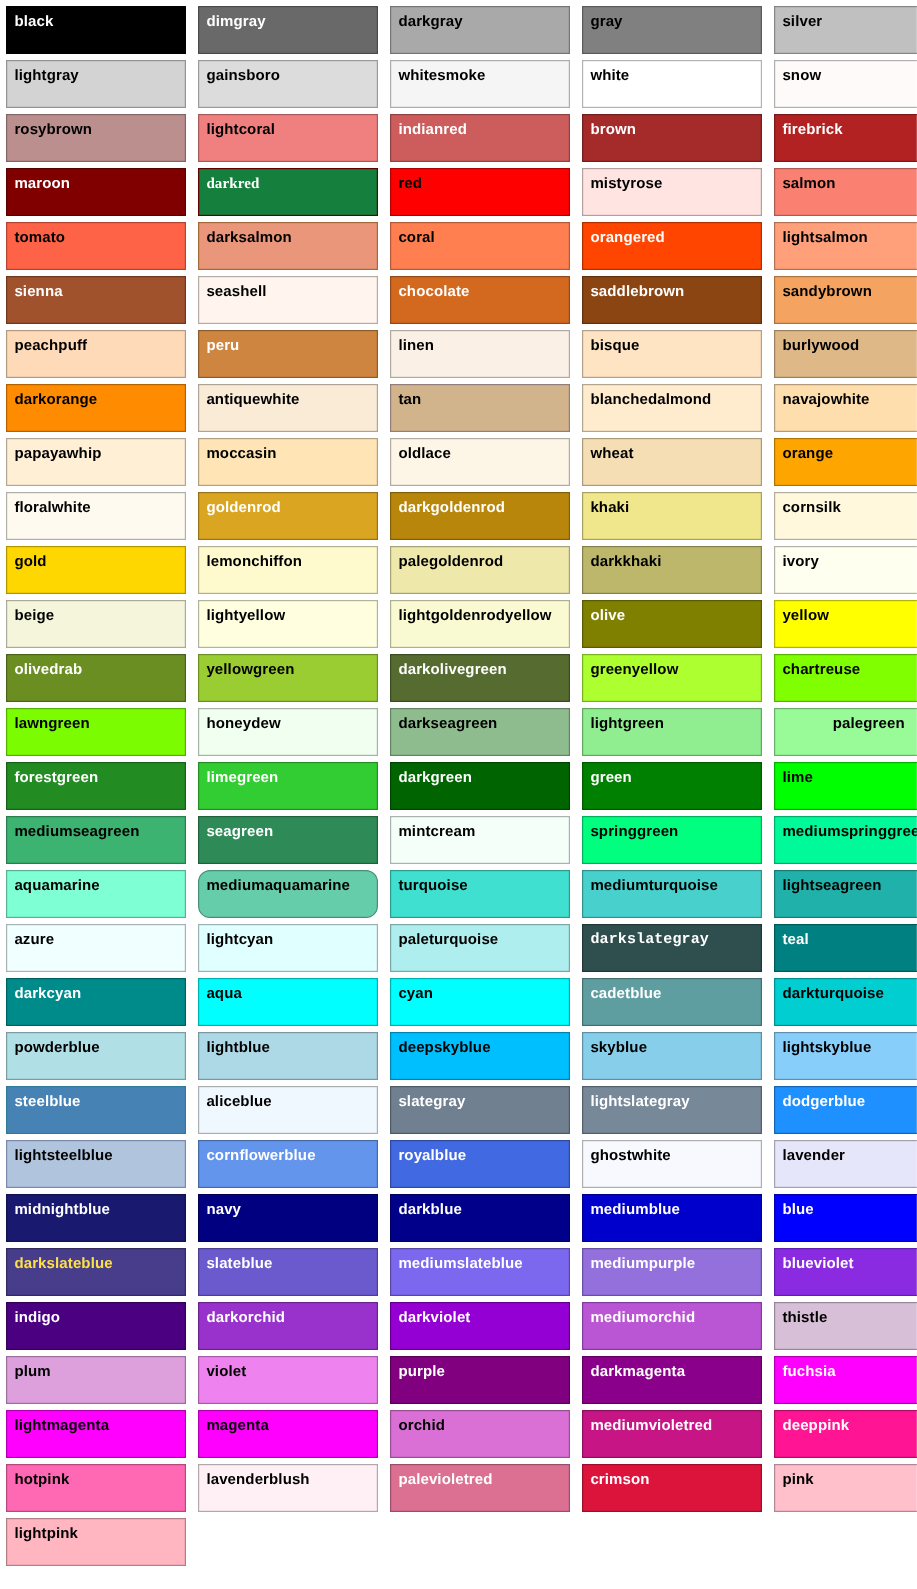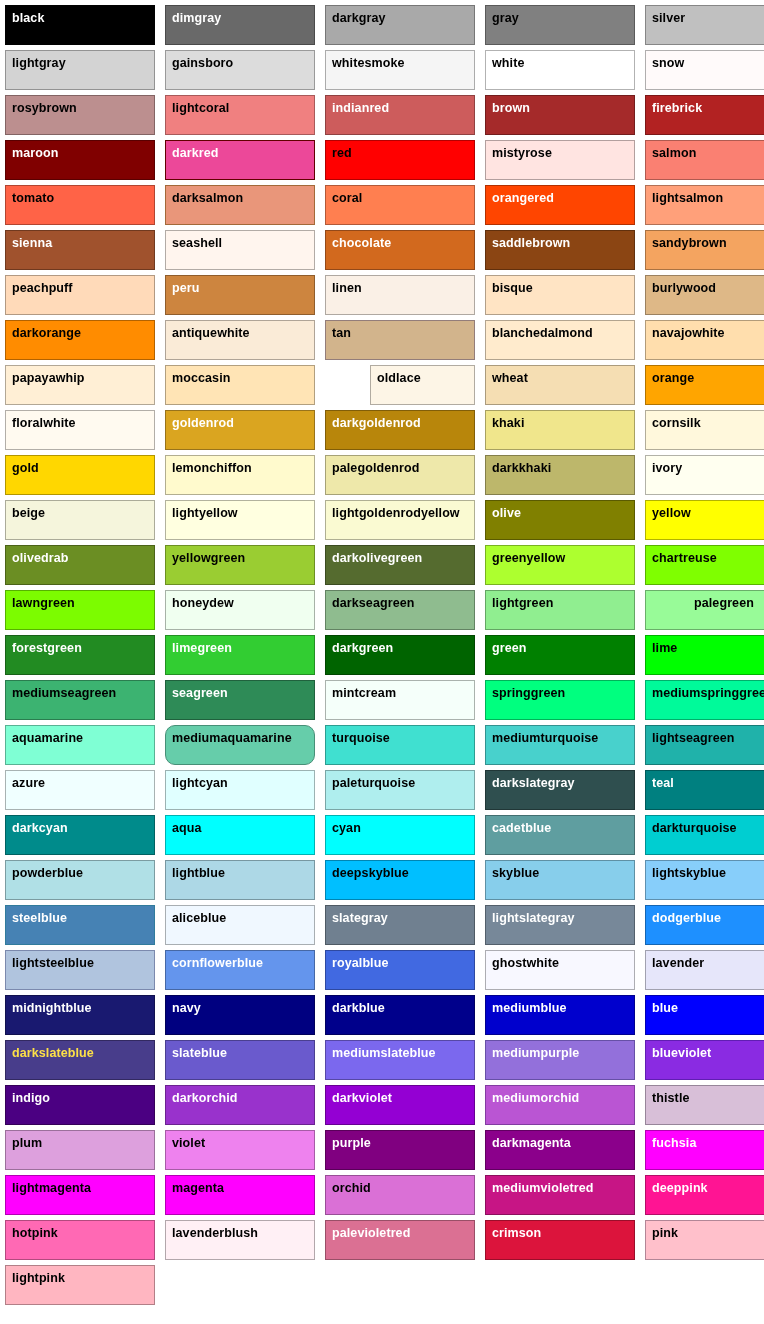--- a/index.html
+++ b/index.html
@@ -91,21 +91,21 @@
     </div>
     <div class="swatch" style="background-color: rgb(165, 42, 42); border-color: rgb(115, 29, 29);">
       <span class="swatch-label" style="color: rgb(255, 255, 255);">brown</span>
     </div>
     <div class="swatch" style="background-color: rgb(178, 34, 34); border-color: rgb(124, 23, 23);">
       <span class="swatch-label" style="color: rgb(255, 255, 255);">firebrick</span>
     </div>
     <div class="swatch" style="background-color: rgb(128, 0, 0); border-color: rgb(89, 0, 0);">
       <span class="swatch-label" style="color: rgb(255, 255, 255);">maroon</span>
     </div>
-    <div class="swatch" style="background-color: #ec4899; border-color: rgb(97, 0, 0);">
+    <div class="swatch" style="background-color: #15803d; border-color: rgb(97, 0, 0); font-family: Liberation Serif, serif;">
       <span class="swatch-label" style="color: rgb(255, 255, 255);">darkred</span>
     </div>
     <div class="swatch" style="background-color: rgb(255, 0, 0); border-color: rgb(178, 0, 0);">
       <span class="swatch-label" style="color: rgb(0, 0, 0);">red</span>
     </div>
     <div class="swatch" style="background-color: rgb(255, 228, 225); border-color: rgb(178, 159, 158);">
       <span class="swatch-label" style="color: rgb(0, 0, 0);">mistyrose</span>
     </div>
     <div class="swatch" style="background-color: rgb(250, 128, 114); border-color: rgb(175, 90, 80);">
       <span class="swatch-label" style="color: rgb(0, 0, 0);">salmon</span>
@@ -169,21 +169,21 @@
     </div>
     <div class="swatch" style="background-color: rgb(255, 222, 173); border-color: rgb(178, 155, 121);">
       <span class="swatch-label" style="color: rgb(0, 0, 0);">navajowhite</span>
     </div>
     <div class="swatch" style="background-color: rgb(255, 239, 213); border-color: rgb(178, 167, 149);">
       <span class="swatch-label" style="color: rgb(0, 0, 0);">papayawhip</span>
     </div>
     <div class="swatch" style="background-color: rgb(255, 228, 181); border-color: rgb(178, 159, 127);">
       <span class="swatch-label" style="color: rgb(0, 0, 0);">moccasin</span>
     </div>
-    <div class="swatch" style="background-color: rgb(253, 245, 230); border-color: rgb(177, 171, 161); margin-left: 45px;">
+    <div class="swatch" style="background-color: rgb(253, 245, 230); border-color: rgb(177, 171, 161);">
       <span class="swatch-label" style="color: rgb(0, 0, 0);">oldlace</span>
     </div>
     <div class="swatch" style="background-color: rgb(245, 222, 179); border-color: rgb(171, 155, 125);">
       <span class="swatch-label" style="color: rgb(0, 0, 0);">wheat</span>
     </div>
     <div class="swatch" style="background-color: rgb(255, 165, 0); border-color: rgb(178, 116, 0);">
       <span class="swatch-label" style="color: rgb(0, 0, 0);">orange</span>
     </div>
     <div class="swatch" style="background-color: rgb(255, 250, 240); border-color: rgb(178, 174, 168);">
       <span class="swatch-label" style="color: rgb(0, 0, 0);">floralwhite</span>
@@ -307,21 +307,21 @@
     </div>
     <div class="swatch" style="background-color: rgb(240, 255, 255); border-color: rgb(168, 178, 178);">
       <span class="swatch-label" style="color: rgb(0, 0, 0);">azure</span>
     </div>
     <div class="swatch" style="background-color: rgb(224, 255, 255); border-color: rgb(156, 178, 178);">
       <span class="swatch-label" style="color: rgb(0, 0, 0);">lightcyan</span>
     </div>
     <div class="swatch" style="background-color: rgb(175, 238, 238); border-color: rgb(122, 166, 166);">
       <span class="swatch-label" style="color: rgb(0, 0, 0);">paleturquoise</span>
     </div>
-    <div class="swatch" style="background-color: rgb(47, 79, 79); border-color: rgb(33, 55, 55);">
+    <div class="swatch" style="background-color: rgb(47, 79, 79); border-color: rgb(33, 55, 55); font-family: Liberation Mono, monospace;">
       <span class="swatch-label" style="color: rgb(255, 255, 255);">darkslategray</span>
     </div>
     <div class="swatch" style="background-color: rgb(0, 128, 128); border-color: rgb(0, 90, 90);">
       <span class="swatch-label" style="color: rgb(255, 255, 255);">teal</span>
     </div>
     <div class="swatch" style="background-color: rgb(0, 139, 139); border-color: rgb(0, 97, 97);">
       <span class="swatch-label" style="color: rgb(255, 255, 255);">darkcyan</span>
     </div>
     <div class="swatch" style="background-color: rgb(0, 255, 255); border-color: rgb(0, 178, 178);">
       <span class="swatch-label" style="color: rgb(0, 0, 0);">aqua</span>

